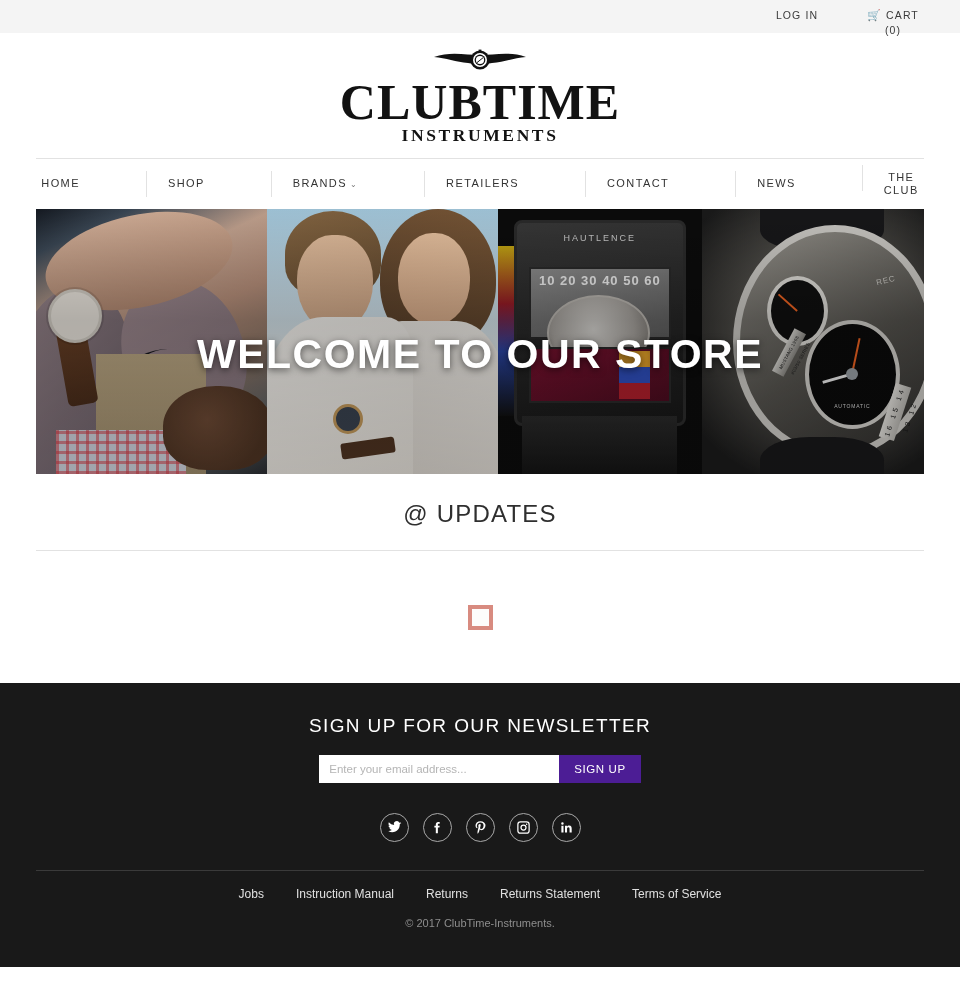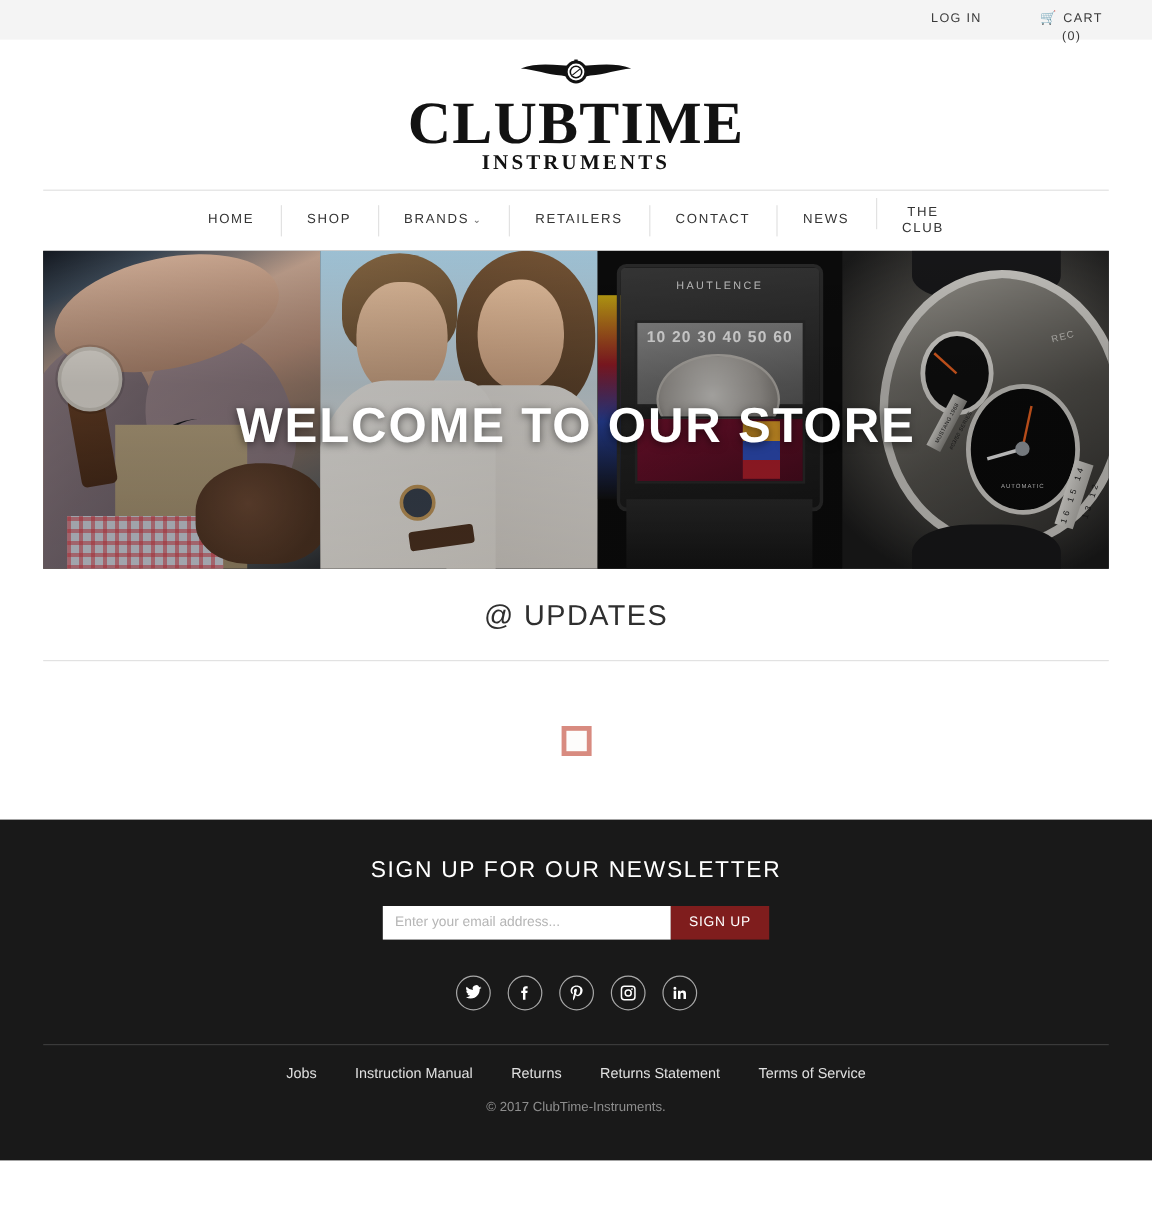--- a/index.html
+++ b/index.html
@@ -37,21 +37,21 @@
   .logo-sub {
     font-family: "Liberation Serif", serif; font-weight: 700;
     font-size: 17.5px; letter-spacing: 2.6px; color: #121212;
     margin-top: -2px;
   }
 
   
   .nav-rule { height: 1px; background: #e2e2e2; margin: 0 36px; }
   .nav {
     display: flex; justify-content: center; align-items: center;
-    height: 50px; margin: 0 36px;
+    height: 50px; margin: 0 36px; gap: 44px;
   }
   .nav-item {
     position: relative; padding: 0 22px;
     font-size: 11px; letter-spacing: 1.4px; color: #333;
     text-transform: uppercase; text-align: center; cursor: pointer;
     line-height: 13.5px; white-space: pre-line;
   }
   .nav-item + .nav-item::before {
     content: ""; position: absolute; left: 0; top: -6px;
     width: 1px; height: 26px; background: #e2e2e2;
@@ -200,21 +200,21 @@
     font-weight: 400; padding-top: 2px;
   }
   .nl-desc { text-align: center; color: #bdbdbd; font-size: 12.5px; padding-top: 20px; }
   .nl-form { display: flex; justify-content: center; padding-top: 18px; }
   .nl-input {
     width: 240px; height: 28px; border: 0; padding: 0 10px;
     font-size: 11.5px; color: #555; background: #fff; outline: none;
   }
   .nl-input::placeholder { color: #b5b5b5; }
   .nl-btn {
-    height: 28px; padding: 0 15px; background: #7f1d1d; color: #fff;
+    height: 28px; padding: 0 15px; background: #4c1d95; color: #fff;
     border: 0; font-size: 11.5px; letter-spacing: .6px; cursor: pointer; text-align: right;
   }
   .socials { display: flex; justify-content: center; gap: 14px; padding-top: 30px; }
   .soc {
     width: 29px; height: 29px; border-radius: 50%; border: 1.5px solid #a8a8a8;
     display: flex; align-items: center; justify-content: center; cursor: pointer;
   }
   .soc svg { fill: #fff; }
   .foot-rule { height: 1px; background: #3a3a3a; margin: 28px 36px 0; }
   .foot-links {

